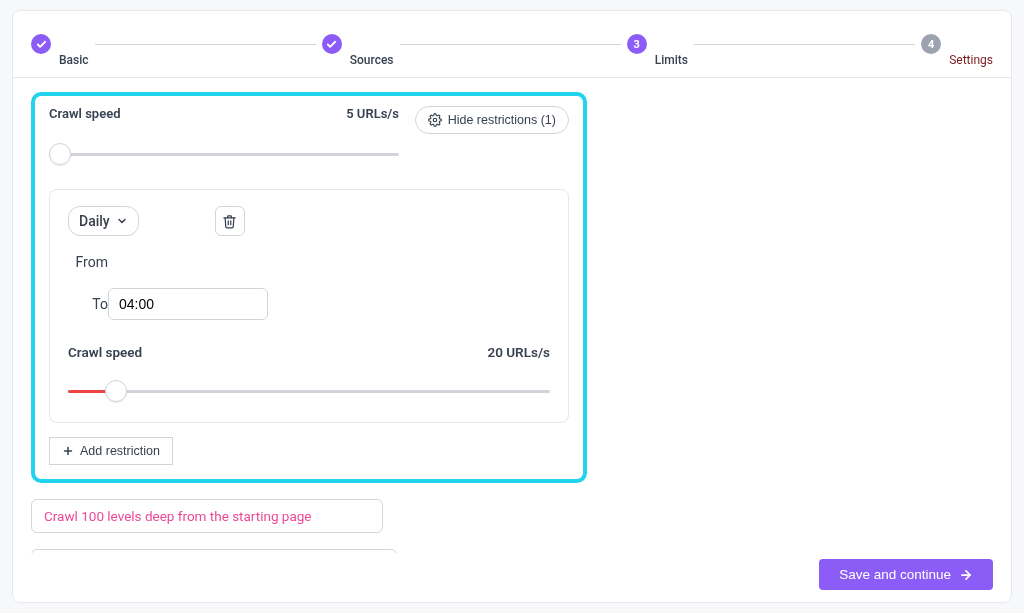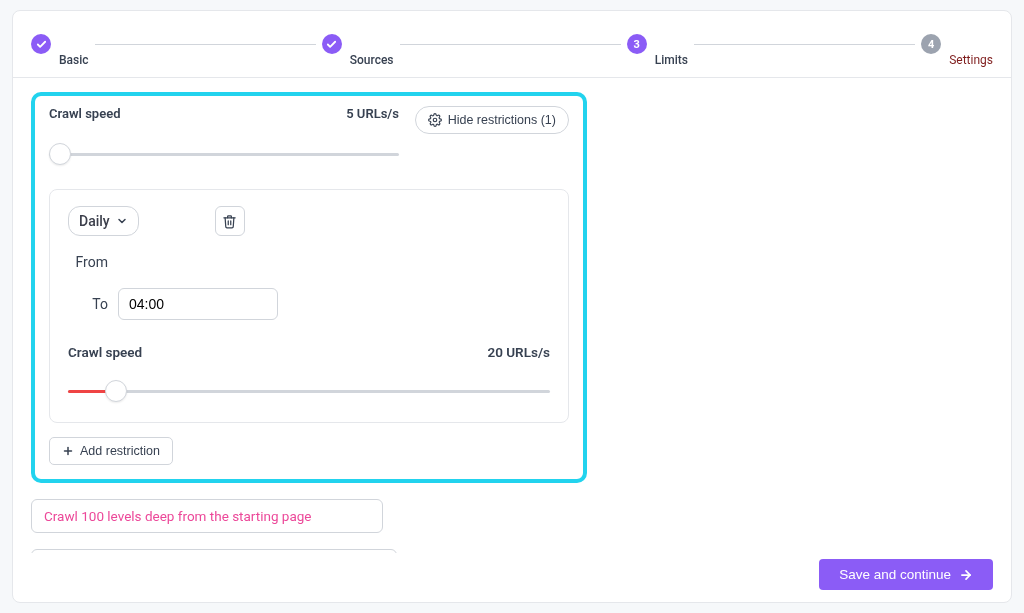--- a/index.html
+++ b/index.html
@@ -137,41 +137,41 @@
     cursor: pointer;
   }
   .icon-btn {
     width: 30px; height: 30px;
     border: 1px solid #d1d5db;
     border-radius: 6px;
     display: flex; align-items: center; justify-content: center;
     cursor: pointer;
     background: #fff;
   }
-  .time-row { display: flex; align-items: center; gap: 10px; margin-top: 18px; font-size: 14px; color: #374151; }
+  .time-row { display: flex; align-items: center; margin-top: 18px; font-size: 14px; color: #374151; }
   .time-row label { width: 40px; text-align: right; }
   .time-input {
     border: 1px solid #d1d5db;
     border-radius: 6px;
     padding: 7px 10px;
     width: 160px;
     font-size: 14px;
     background: #fff;
   }
   .inner-speed {
     margin-top: 24px;
   }
   .inner-speed .speed-top { font-size: 13.5px; font-weight: 600; }
   .inner-speed .slider-wrap { margin-top: 16px; }
 
   .add-restriction-btn {
     display: inline-flex; align-items: center; gap: 6px;
     border: 1px solid #d1d5db;
     background: #fff;
-    border-radius: 5px;
+    border-radius: 0;
     padding: 6px 12px;
     font-size: 12.5px;
     color: #374151;
     cursor: pointer;
     margin-top: 14px;
   }
 
   .boxed-input {
     display: flex; align-items: center; gap: 8px;
     border: 1px solid #d1d5db;

